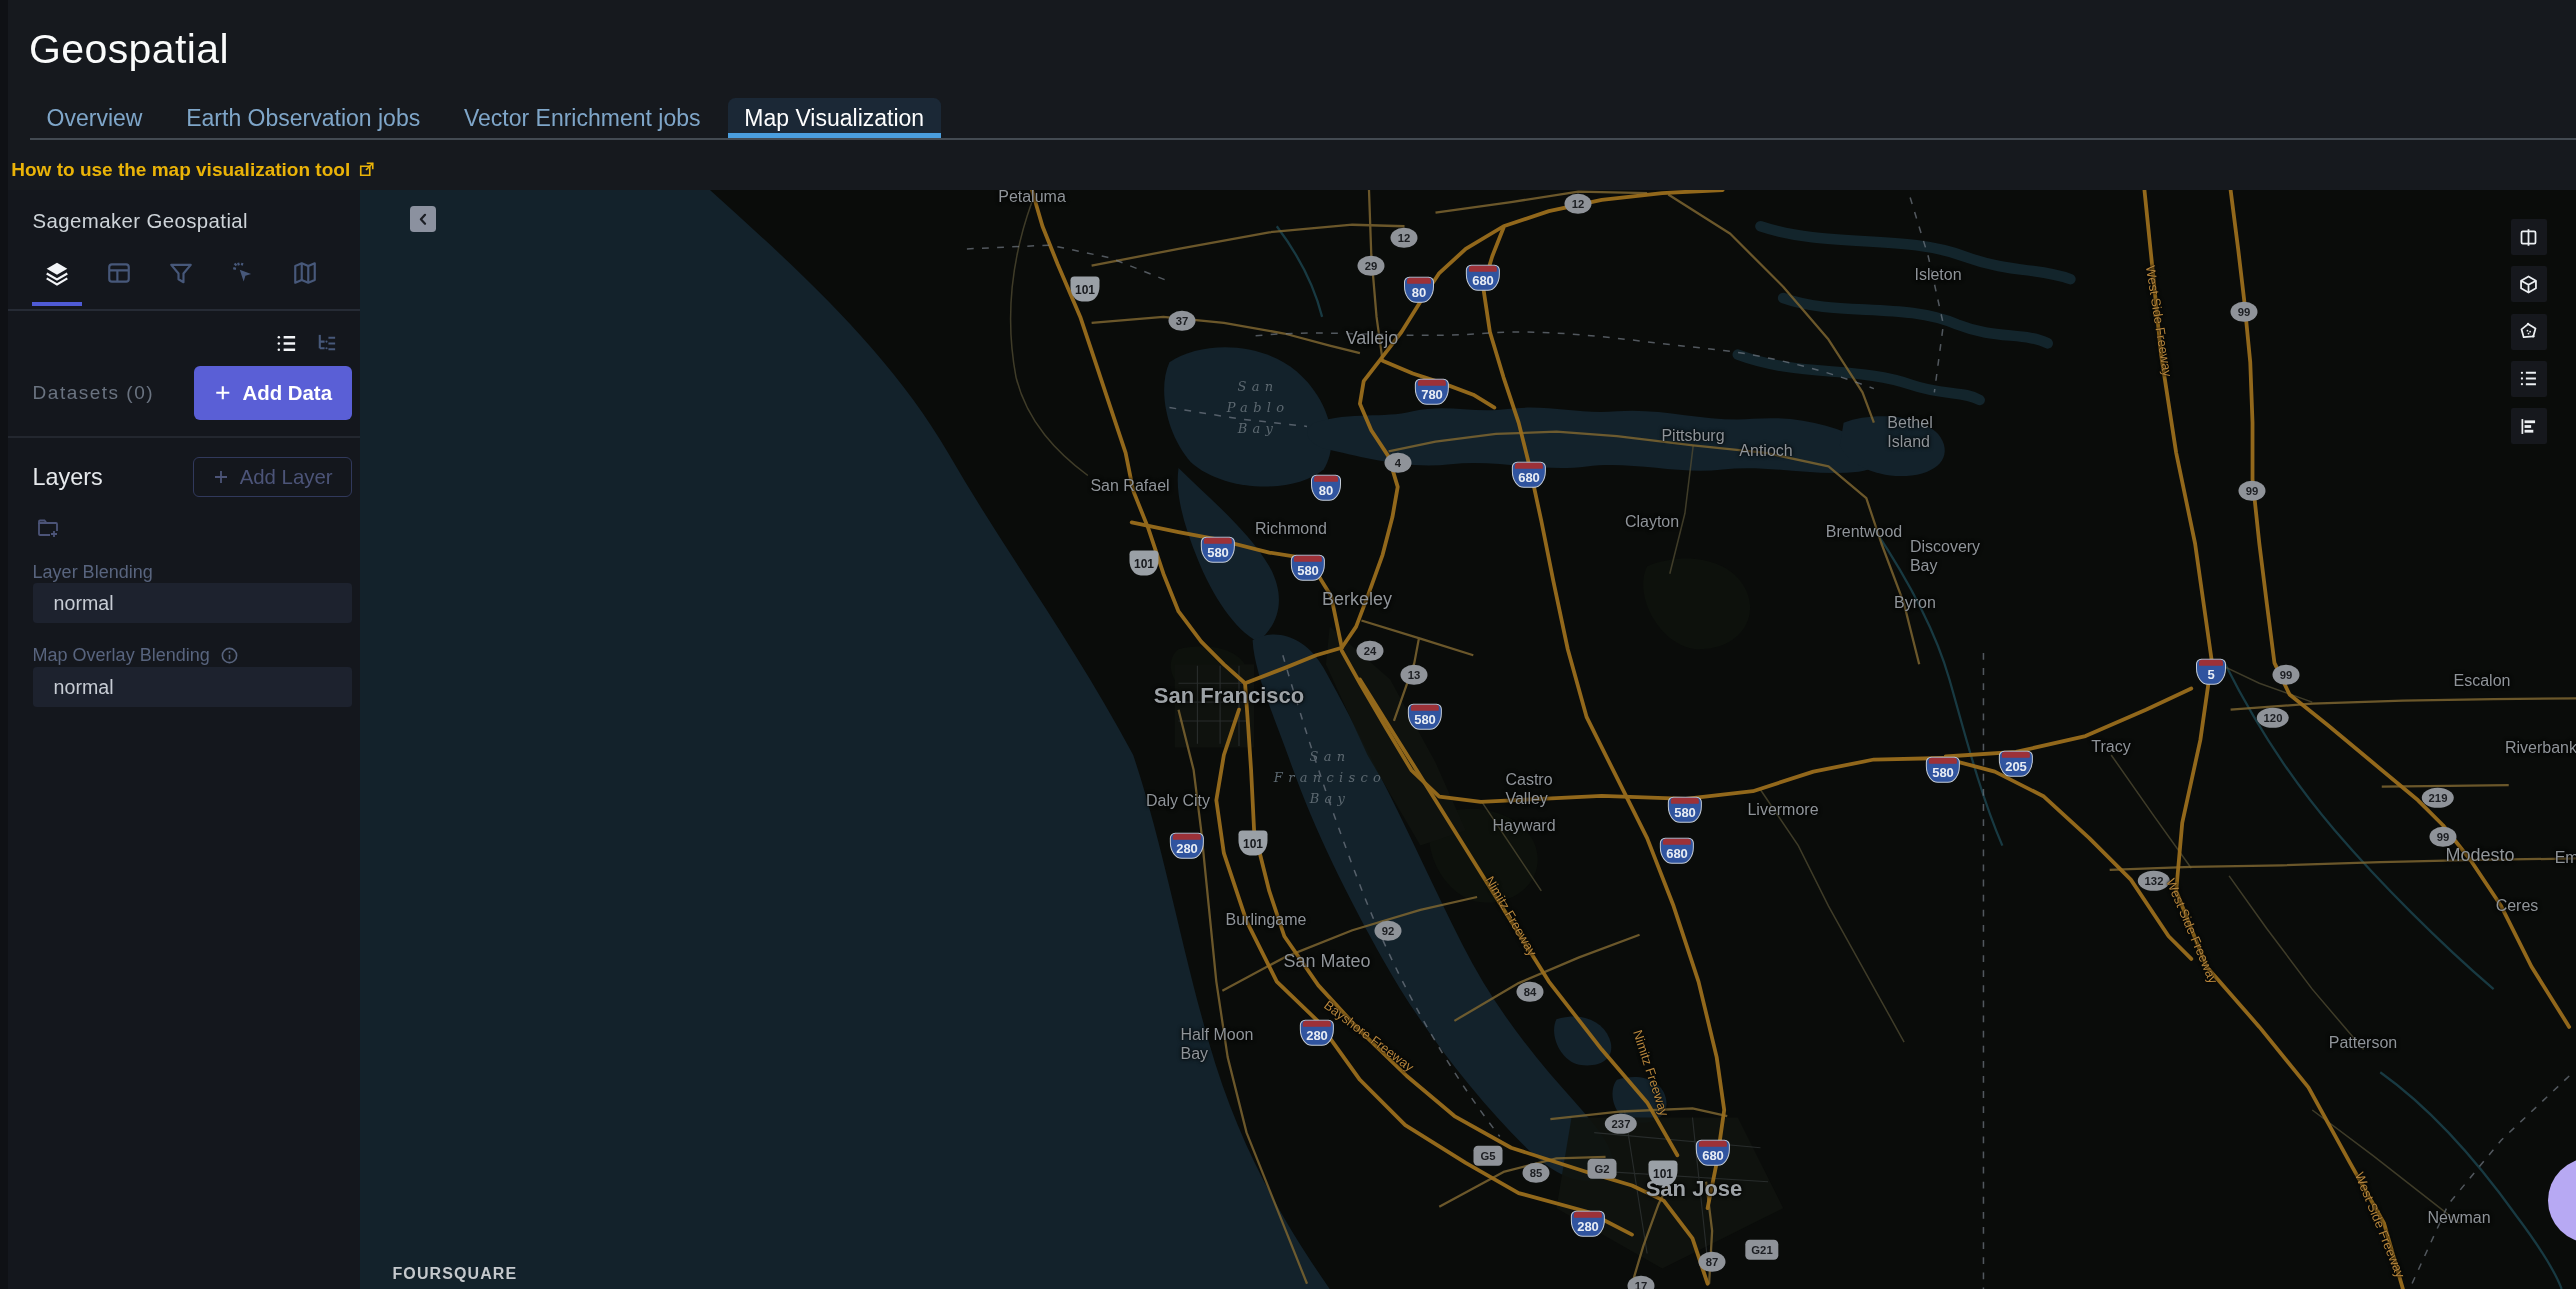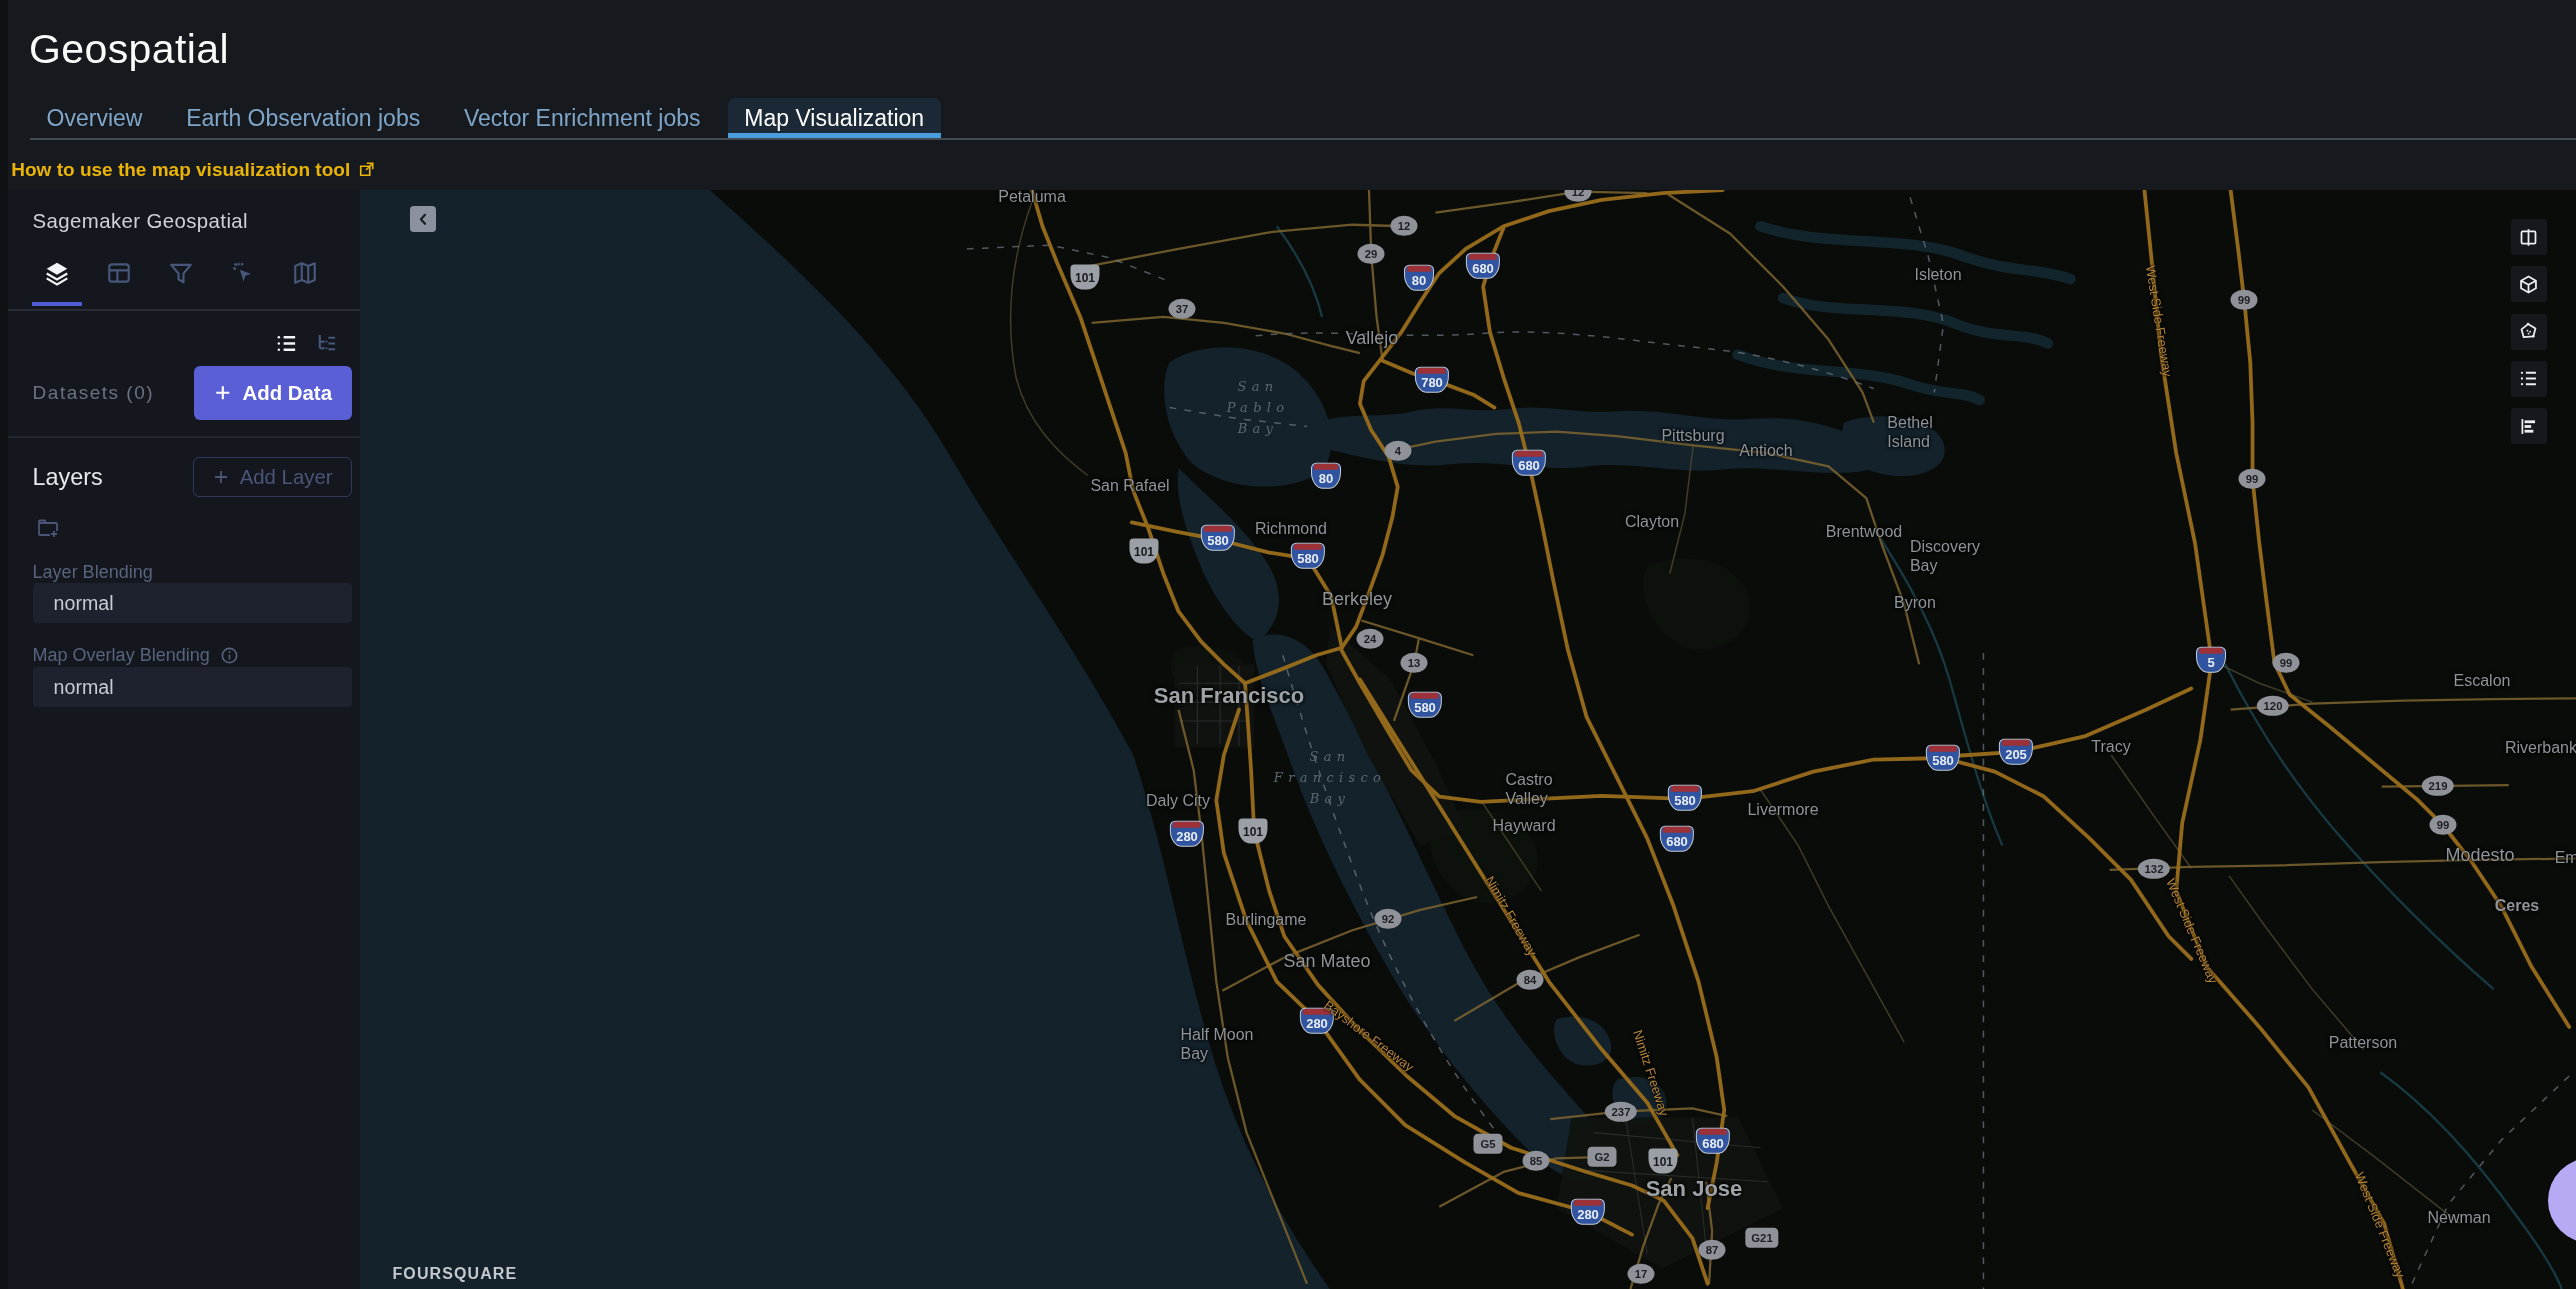--- a/index.html
+++ b/index.html
@@ -54,21 +54,21 @@
   .map-controls { position:absolute; right:29.5px; top:29px; display:flex; flex-direction:column; gap:11.3px; }
   .map-ctl { width:36px; height:36px; background:#16181d; border:none; border-radius:2.3px; color:#eceff2; display:flex; align-items:center; justify-content:center; cursor:pointer; }
   .map-ctl svg { width:21px; height:21px; }
   .attribution { position:absolute; left:32.5px; bottom:6px; font-size:16px; font-weight:700; letter-spacing:1.1px; color:#c5c9cd; }
   .fab-circle { position:absolute; left:2188px; top:968px; width:85px; height:85px; border-radius:50%; background:#b7a9f3; cursor:pointer; }
 
   
   .city { position:absolute; transform:translate(-50%,-50%); color:#8f9499; font-size:16px; text-align:left; line-height:1.18; white-space:pre-line; text-shadow:0 0 4.5px #000, 0 0 2.3px #000; pointer-events:none; }
   .city.md { font-size:18px; }
   .city.lg { font-size:22px; font-weight:700; color:#9da2a6; }
-  .shield { position:absolute; transform:translate(-50%,-50%); display:flex; align-items:center; justify-content:center; font-weight:700; pointer-events:none; }
+  .shield { position:absolute; transform:translate(-50%,-50%); display:flex; align-items:center; justify-content:center; font-weight:700; pointer-events:none;margin-top:12px; }
   .sh-i { min-width:30px; height:26.4px; padding:0 5.3px; background:#30549f; border:1.5px solid #c4ccd6; border-radius:5.3px 5.3px 12px 12px / 5.3px 5.3px 16.6px 16.6px; color:#e8edf4; font-size:13px; position:absolute; }
   .sh-i::before { content:""; position:absolute; top:0px; left:7%; right:7%; height:6px; background:#9c3138; border-radius:3px 3px 0.8px 0.8px; }
   .sh-i span { position:relative; margin-top:4.5px; }
   .sh-us { min-width:29px; height:25px; padding:0 4.5px; background:#9aa0a6; border-radius:3.8px 3.8px 11.3px 11.3px / 3.8px 3.8px 15px 15px; color:#17191d; font-size:12px; }
   .sh-st { min-width:27px; height:20.4px; padding:0 6.8px; background:#8f9399; border-radius:50%; color:#1c1e22; font-size:11.3px; }
   .sh-co { min-width:29px; height:20.4px; padding:0 6px; background:#8f9399; border-radius:4.5px; color:#1c1e22; font-size:11.3px; }
   .wlabel { position:absolute; transform:translate(-50%,-50%); color:#5c6870; font-family:"DejaVu Serif", serif; font-style:italic; font-size:13px; letter-spacing:5.3px; text-align:center; line-height:1.6; white-space:pre-line; pointer-events:none; }
   .fwy { position:absolute; color:#b5853c; font-size:13px; white-space:nowrap; text-shadow:0 0 3.8px #000,0 0 1.5px #000; transform:translate(-50%,-50%) rotate(var(--r)); pointer-events:none; }
 </style>
 </head>
@@ -305,21 +305,21 @@
 Bay</div>
         <div class="city" style="position: absolute; left: 1555px; top: 413px;">Byron</div>
         <div class="city" style="position: absolute; left: 1550px; top: 243px;">Bethel
 Island</div>
         <div class="city" style="position: absolute; left: 1578px; top: 85px;">Isleton</div>
         <div class="city" style="position: absolute; left: 1751px; top: 557px;">Tracy</div>
         <div class="city" style="position: absolute; left: 2181px; top: 558px;">Riverbank</div>
         <div class="city" style="position: absolute; left: 2122px; top: 491px;">Escalon</div>
         <div class="city md" style="position: absolute; left: 2120px; top: 666px;">Modesto</div>
         <div class="city" style="position: absolute; left: 2220px; top: 668px;">Empire</div>
-        <div class="city" style="position: absolute; left: 2157px; top: 716px; font-weight: bold;">Ceres</div>
+        <div class="city" style="position: absolute; left: 2157px; top: 716px;">Ceres</div>
         <div class="city" style="position: absolute; left: 2003px; top: 853px;">Patterson</div>
         <div class="city" style="position: absolute; left: 2099px; top: 1028px;">Newman</div>
         <div class="city lg" style="position: absolute; left: 1334px; top: 999px;">San Jose</div>
         <div class="shield sh-i" style="position: absolute; left: 1059px; top: 88px;">
           <span>80</span>
         </div>
         <div class="shield sh-i" style="position: absolute; left: 1123px; top: 76px;">
           <span>680</span>
         </div>
         <div class="shield sh-i" style="position: absolute; left: 1072px; top: 190px;">

